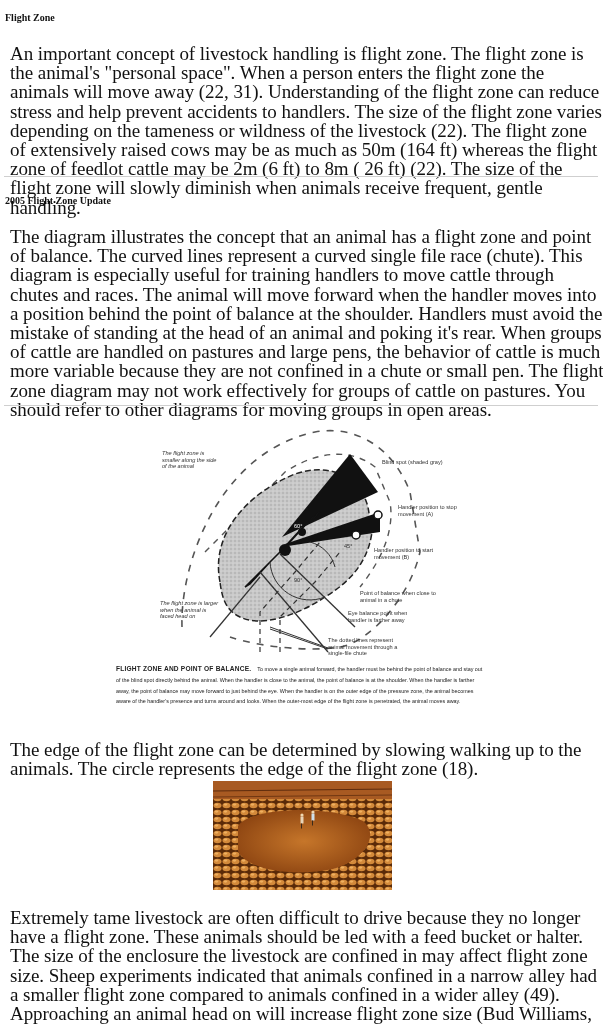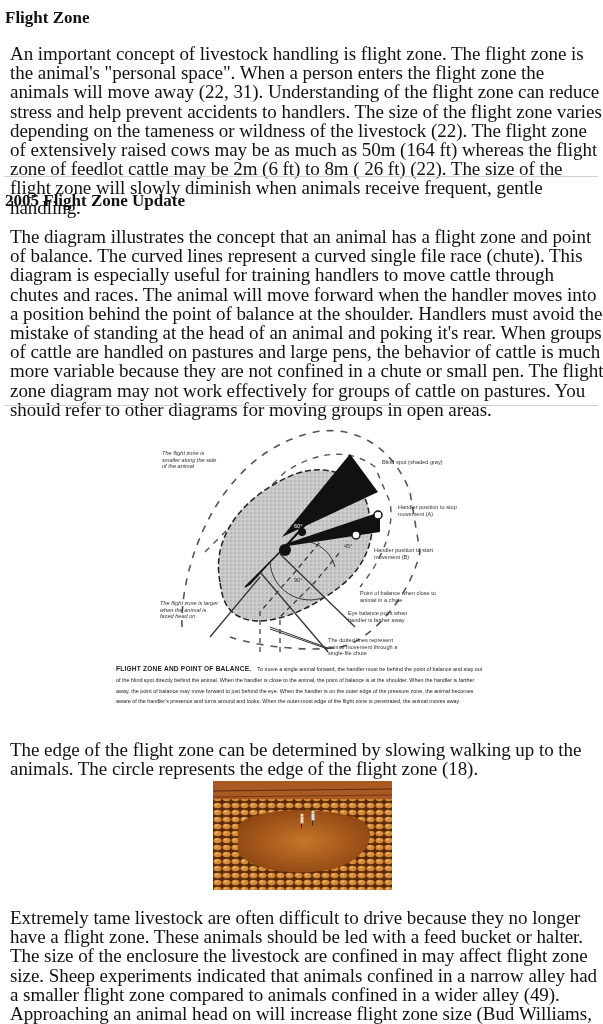--- a/index.html
+++ b/index.html
@@ -4,21 +4,21 @@
 <style>
   html, body { margin: 0; padding: 0; background: #ffffff; }
   body {
     width: 603px; height: 1024px; overflow: hidden; position: relative;
     font-family: "Liberation Serif", "DejaVu Serif", serif;
     color: #111111;
   }
   .page { position: absolute; left: 0; top: 0; width: 603px; }
   h2.section-title {
     position: absolute; left: 5px; margin: 0;
-    font-size: 17px; font-weight: bold; line-height: 18px;
+    font-size: 10px; font-weight: bold; line-height: 18px;
   }
   p.body {
     position: absolute; left: 5px; width: 596px; margin: 5px;
     font-size: 19px; line-height: 19.2px; letter-spacing: -0.05px;
   }
   hr.rule {
     position: absolute; left: 4px; width: 594px; margin: 0;
     border: none; border-top: 1px solid #cfcfcf; height: 0;
   }
   .diagram {

